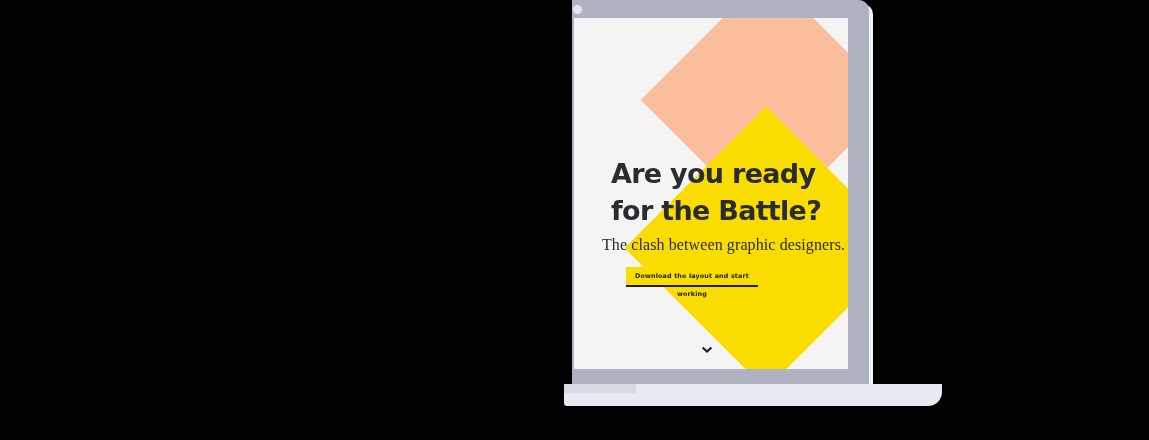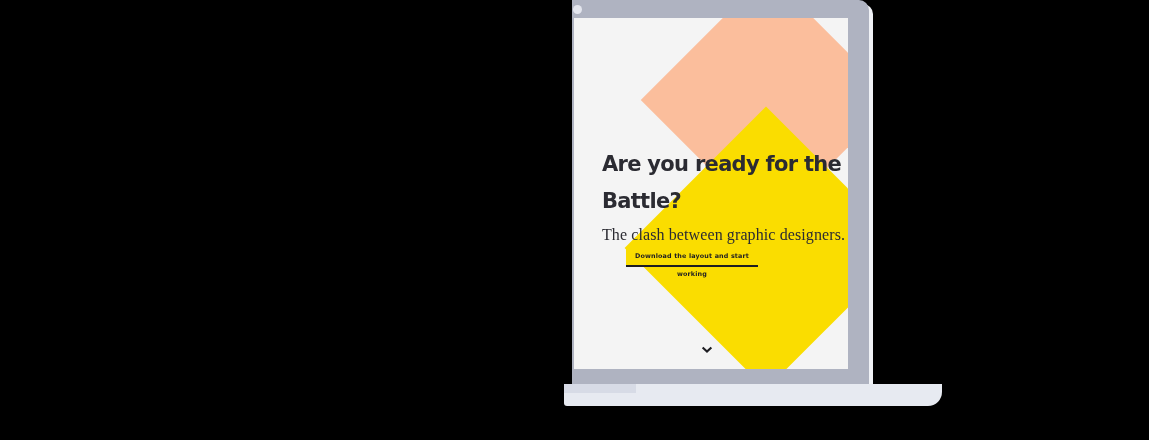--- a/index.html
+++ b/index.html
@@ -116,41 +116,41 @@
 
   
   .hero {
     position: absolute;
     left: 28px;
     top: 128px;
     width: 250px;
     z-index: 5;
   }
   .headline {
-    margin: 0;
+    margin: 9px;
     font-family: "DejaVu Sans", sans-serif;
-    font-size: 21px;
+    font-size: 27px;
     line-height: 37px;
     letter-spacing: -0.7px;
     font-weight: bold;
     color: #2b2b32;
     width: 244px;
   }
   .subhead {
     margin: 8px 0 0 0;
     font-family: "Liberation Serif", serif;
     font-size: 16px;
     line-height: 14px;
     color: #2b2b32;
     letter-spacing: 0.1px;
   }
 
   .cta-wrap {
     position: relative;
-    margin-top: 5px;
+    margin-top: 15px;
     width: 132px;
     padding-left: 24px;
   }
   .cta {
     display: block;
     box-sizing: border-box;
     width: 132px;
     height: 20px;
     background: #fadd00;
     border: none;

